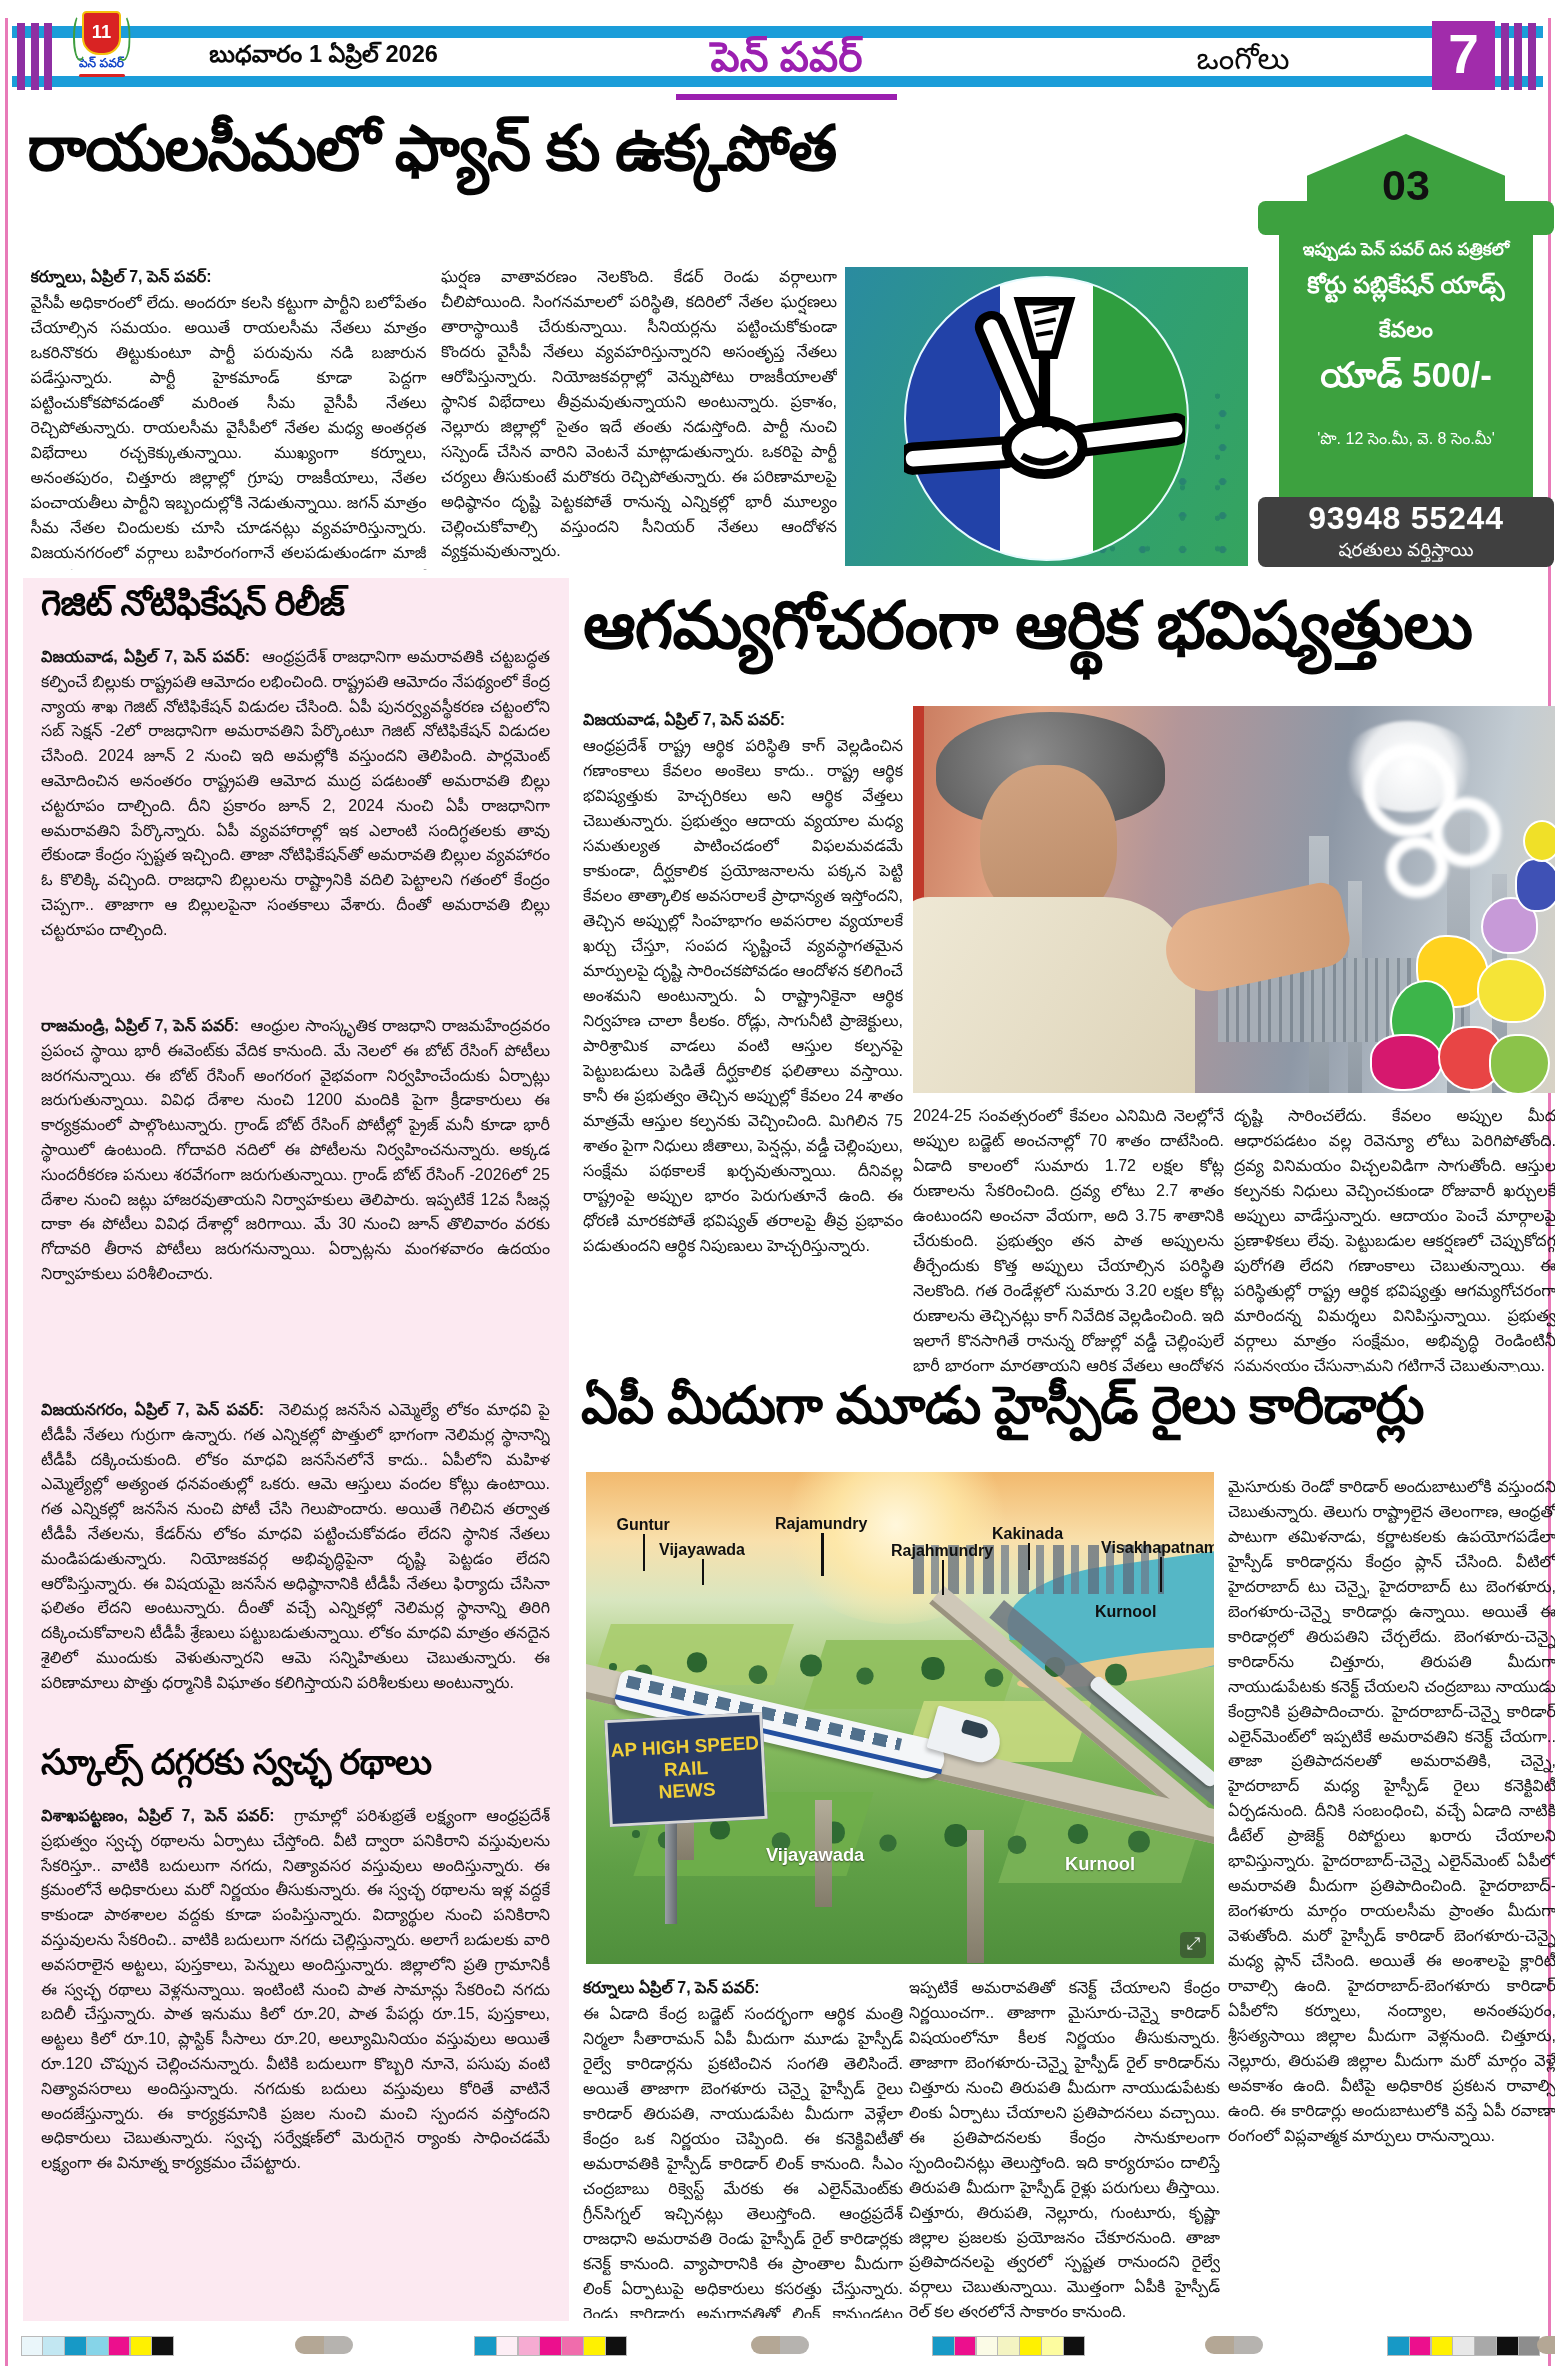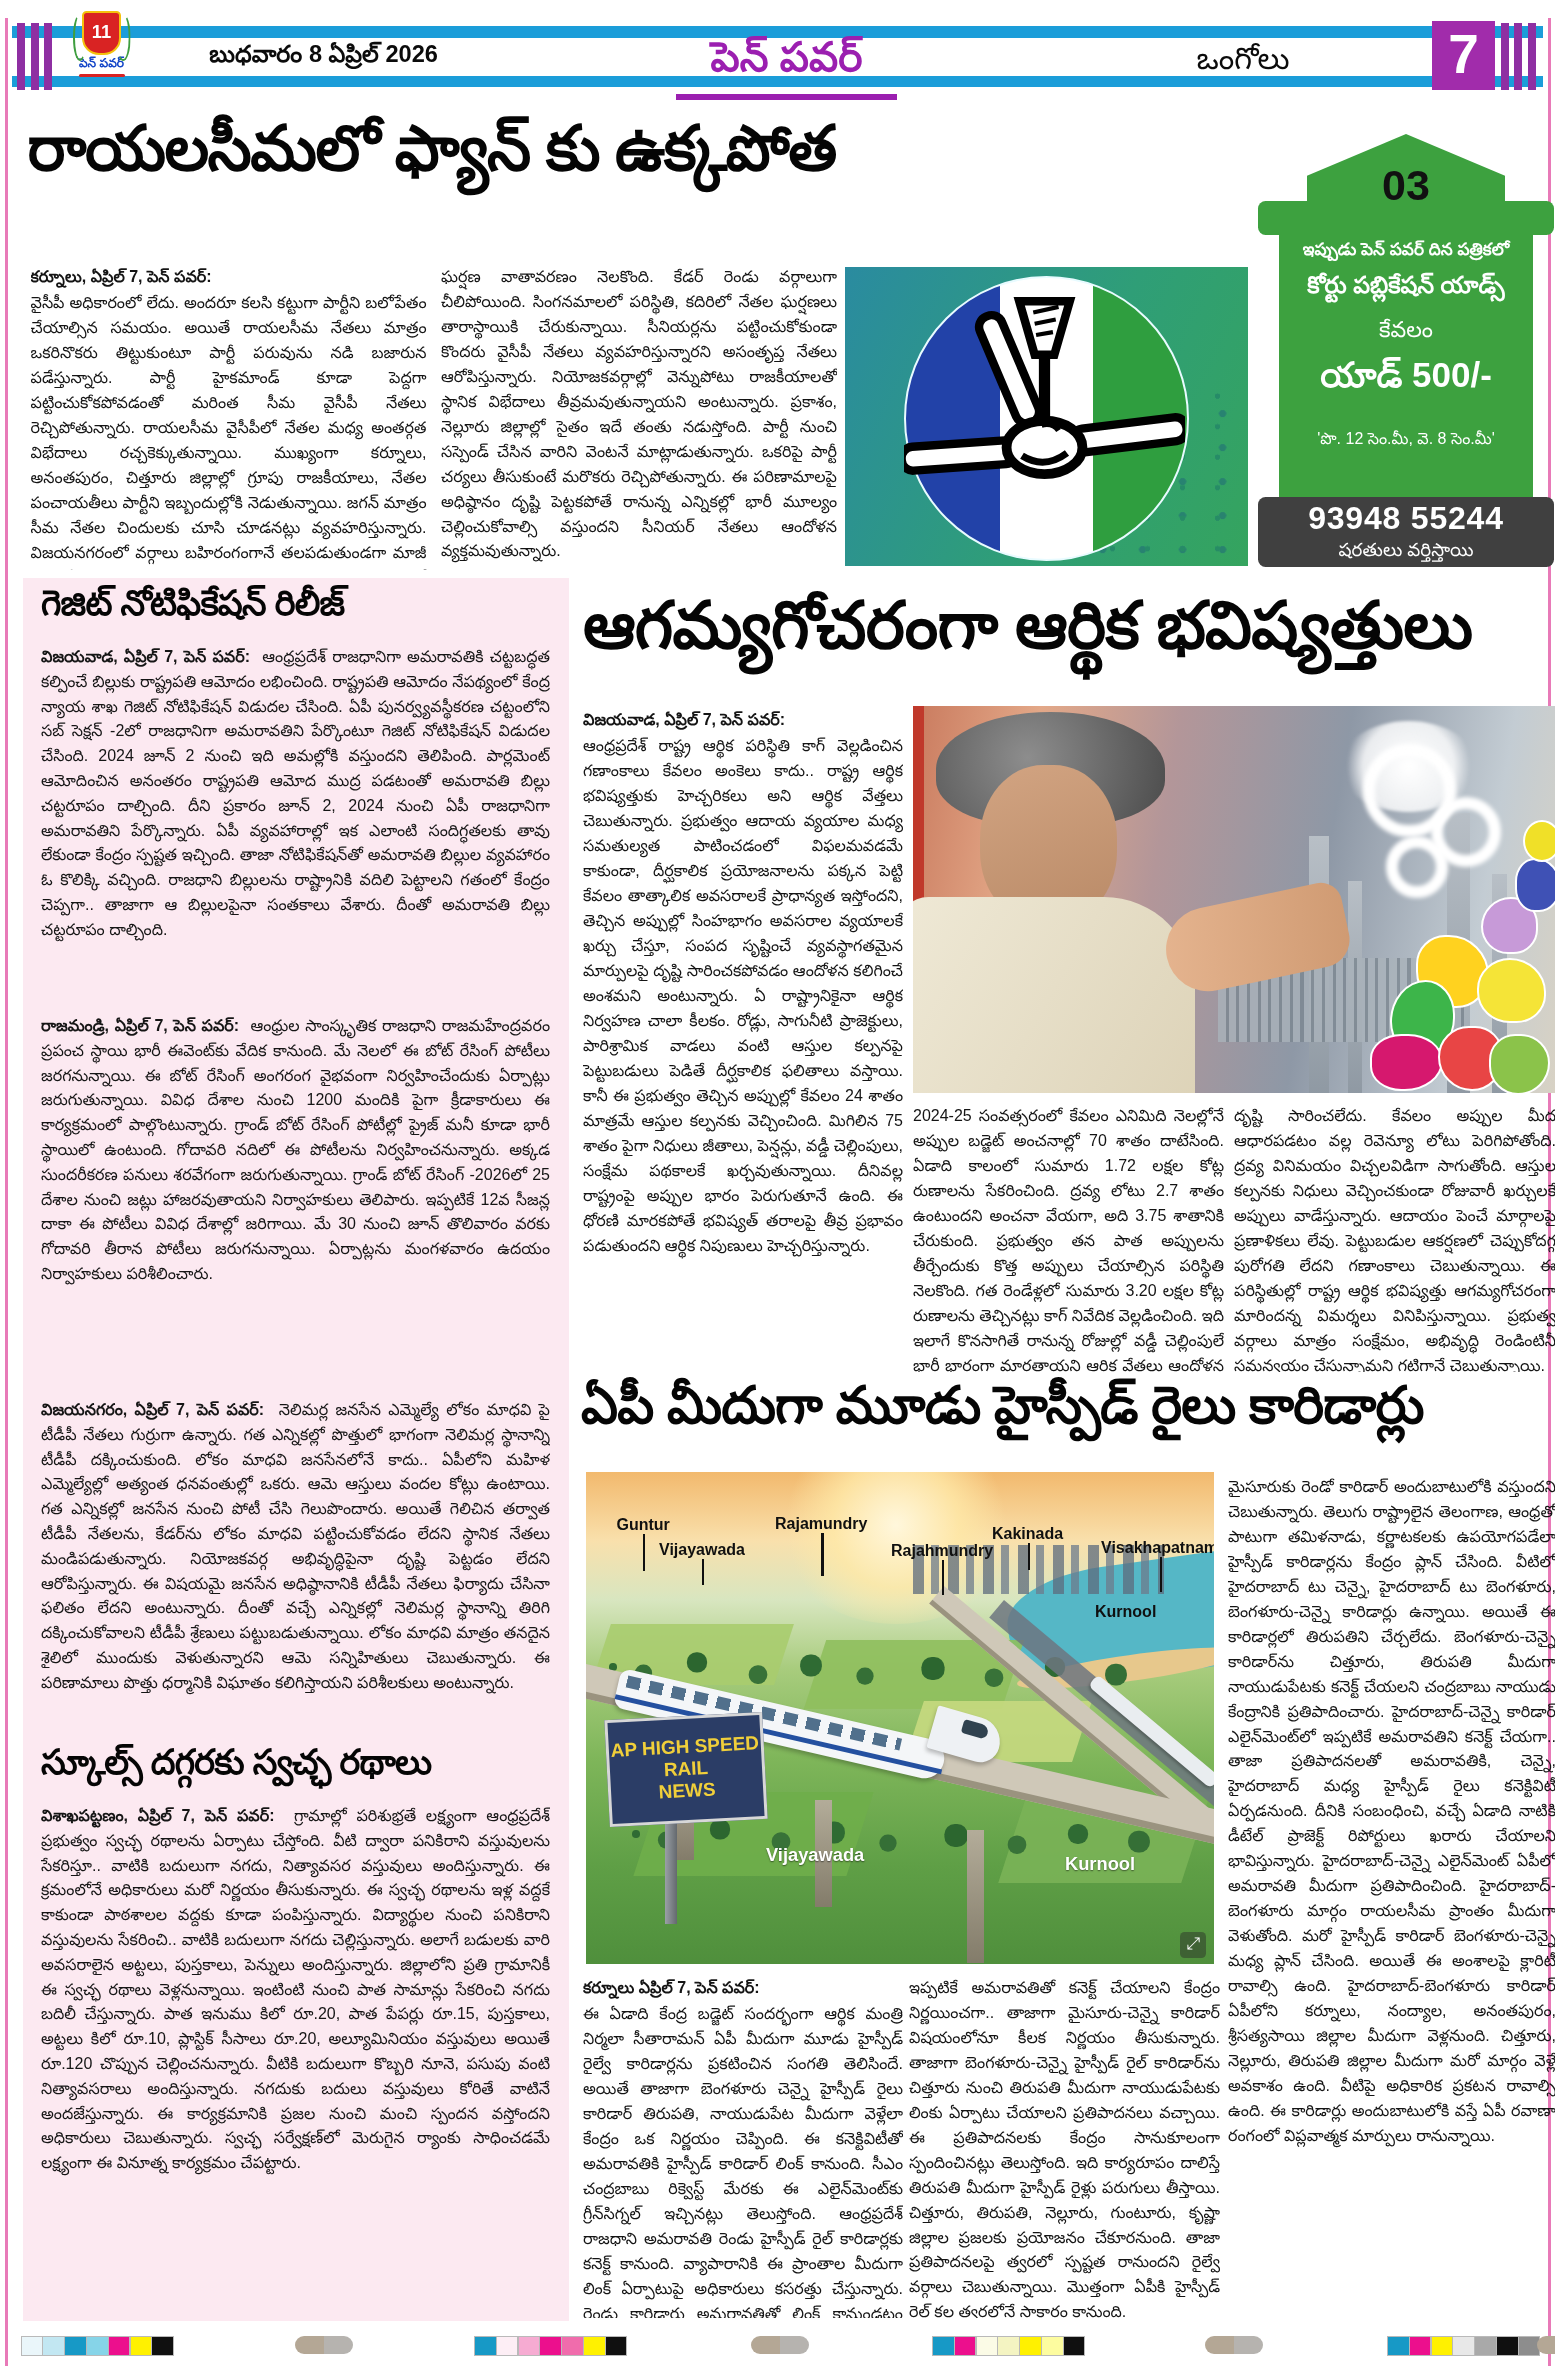--- a/index.html
+++ b/index.html
@@ -43,21 +43,21 @@
   
   .adbox{position:absolute;left:1258px;top:134px;width:296px;height:433px;color:#fff;text-align:center;}
   .adbox .roof{position:absolute;left:49px;top:0;width:198px;height:76px;background:#3da13f;
       clip-path:polygon(50% 0,100% 55%,100% 100%,0 100%,0 55%);}
   .adbox .num{position:absolute;left:0;top:27.4px;width:100%;font-size:43px;font-weight:bold;color:#111;}
   .adbox .tabtop{position:absolute;left:0;top:67px;width:100%;height:34px;background:#3da13f;border-radius:7.6px;}
   .adbox .mid{position:absolute;left:21.3px;right:21.3px;top:85px;bottom:70px;background:#3da13f;padding:15.2px 9.1px 0;}
   .adbox .tabbot{position:absolute;left:0;bottom:0;width:100%;height:70px;background:#404040;border-radius:7.6px;}
   .ad1{font-size:17px;font-weight:bold;margin-top:6.1px;}
   .ad2{font-size:23.6px;font-weight:bold;margin-top:9.1px;}
-  .ad3{font-size:22px;font-weight:normal;margin-top:12.2px;}
+  .ad3{font-size:22px;font-weight:bold;margin-top:12.2px;}
   .ad4{font-size:35px;font-weight:bold;margin-top:7.6px;}
   .ad5{font-size:16px;margin-top:26px;}
   .ad6{font-size:16px;margin-top:47px;}
   .adphone{font-size:32px;font-weight:bold;letter-spacing:0.8px;margin-top:3px;}
   .ad7{font-size:18.3px;margin-top:1.5px;}
   
   .pinkcol{position:absolute;left:23px;top:578px;width:546px;height:1743px;background:#fce9f1;}
   .sidehead{position:absolute;left:41px;width:518px;font-size:35px;font-weight:900;color:#050505;letter-spacing:-0.8px;}
   .sidebody{position:absolute;left:41px;width:509px;font-size:16px;line-height:1.55;text-align:justify;overflow:hidden;}
   
@@ -143,21 +143,21 @@
   <div class="cornerbar" style="left:44px;"></div>
 
   <div class="logo">
     <div class="laurel" style="left:1.5px;"></div>
     <div class="laurel r" style="right:1.5px;"></div>
     <div class="shield"><span>11</span></div>
     <div class="lname">పెన్ పవర్</div>
     <div class="rib"></div>
   </div>
 
-  <div class="hdate">బుధవారం 8 ఏప్రిల్ 2026</div>
+  <div class="hdate">బుధవారం 1 ఏప్రిల్ 2026</div>
   <div class="masthead">పెన్ పవర్</div>
   <div class="edition">ఒంగోలు</div>
   <div class="pgbox">7</div>
   <div class="cornerbar" style="left:1501px;"></div>
   <div class="cornerbar" style="left:1514px;"></div>
   <div class="cornerbar" style="left:1528px;"></div>
 
   <div class="h-big">రాయలసీమలో ఫ్యాన్ కు ఉక్కపోత</div>
   <div class="body-col" style="left:30.5px;top:265px;width:396px;height:305px;">
     <span class="dl-line">కర్నూలు, ఏప్రిల్ 7,  పెన్ పవర్:</span>

